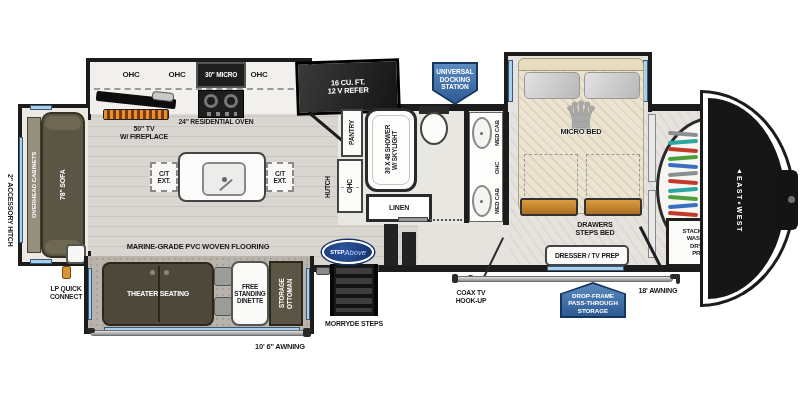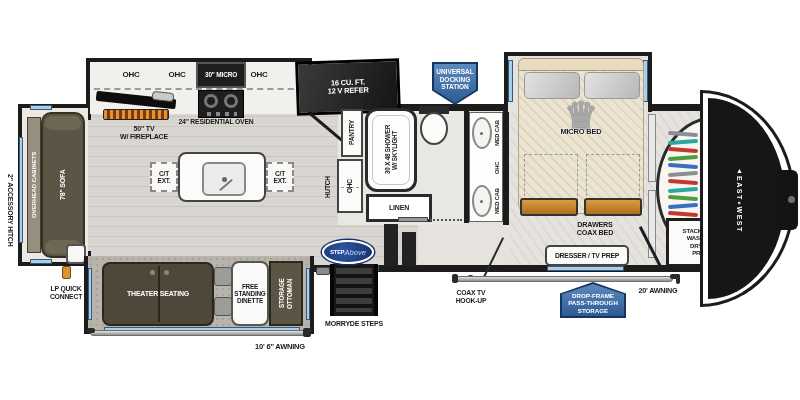--- a/index.html
+++ b/index.html
@@ -143,21 +143,21 @@
   <div class="abs" style="left:518px;top:58px;width:126px;height:13px;background:#e7dcc0;border:1px solid #a99a78;border-radius:6px 6px 0 0;"></div>
   <div class="abs" style="left:524px;top:72px;width:56px;height:27px;background:linear-gradient(120deg,#e2e2e2,#b8b8b8);border:1px solid #999;border-radius:5px;"></div>
   <div class="abs" style="left:584px;top:72px;width:56px;height:27px;background:linear-gradient(120deg,#e2e2e2,#b8b8b8);border:1px solid #999;border-radius:5px;"></div>
   <div class="lbl" style="left:558px;top:96px;width:46px;height:40px;font-size:38px;color:#a8a8a8;text-shadow:0 0 1px #666;">♛</div>
   <div class="lbl" style="left:548px;top:126px;width:66px;height:12px;font-size:7.5px;text-shadow:0 0 2px #fff,0 0 2px #fff;">MICRO BED</div>
   <div class="abs" style="left:524px;top:154px;width:54px;height:52px;border:1.5px dashed #9a9a9a;"></div>
   <div class="abs" style="left:586px;top:154px;width:54px;height:52px;border:1.5px dashed #9a9a9a;"></div>
   <div class="abs" style="left:520px;top:198px;width:58px;height:18px;background:linear-gradient(#dc9c40,#ad6f1f);border:2px solid #333;border-radius:3px;"></div>
   <div class="abs" style="left:584px;top:198px;width:58px;height:18px;background:linear-gradient(#dc9c40,#ad6f1f);border:2px solid #333;border-radius:3px;"></div>
   <div class="lbl" style="left:545px;top:217px;width:100px;height:24px;font-size:7.2px;">DRAWERS
-COAX BED</div>
+STEPS BED</div>
   <div class="whitebox lbl" style="left:545px;top:245px;width:84px;height:21px;border-radius:5px;border-width:2.5px;font-size:6.8px;">DRESSER / TV PREP</div>
 
   <div class="abs" style="left:648px;top:112px;width:62px;height:152px;overflow:hidden;">
     <div class="abs" style="left:8px;top:4px;width:118px;height:144px;border:3px solid #2a2a2a;border-radius:50%;background:#f7f6f3;"></div>
     <div id="hangers" class="abs" style="left:20px;top:18px;display:flex;flex-direction:column;">
         <div class="hanger" style="background: rgb(138, 143, 147); transform: rotate(4deg);"></div>
         <div class="hanger" style="background: rgb(42, 167, 160); transform: rotate(-4deg);"></div>
         <div class="hanger" style="background: rgb(192, 57, 43); transform: rotate(4deg);"></div>
         <div class="hanger" style="background: rgb(79, 158, 60); transform: rotate(-4deg);"></div>
         <div class="hanger" style="background: rgb(58, 111, 192); transform: rotate(4deg);"></div>
@@ -222,20 +222,21 @@
   <div class="abs" style="left:214px;top:297px;width:18px;height:19px;background:#9c9c98;border:1px solid #555;border-radius:3px;"></div>
   <div class="abs" style="left:231px;top:261px;width:38px;height:65px;background:#fafaf8;border:2px solid #555;border-radius:8px;">
     <div class="lbl" style="left:0;top:0;width:100%;height:100%;font-size:6.4px;">FREE
 STANDING
 DINETTE</div>
   </div>
   <div class="abs" style="left:269px;top:261px;width:34px;height:65px;background:#5b5545;border:2px solid #2c2719;">
     <div class="lbl vtext" style="left:0;top:0;width:100%;height:100%;font-size:6.3px;color:#fff;line-height:1.3;">STORAGE
 OTTOMAN</div>
   </div>
+  <div class="lbl" style="left:106px;top:241px;width:184px;height:12px;font-size:7.5px;">MARINE-GRADE PVC WOVEN FLOORING</div>
 
   <div class="abs" style="left:316px;top:267px;width:14px;height:8px;background:#8a8a8a;border:1px solid #444;border-radius:2px;"></div>
   <div class="abs" style="left:330px;top:264px;width:48px;height:52px;background:#181818;border-left:4px solid #060606;border-right:4px solid #060606;">
     <div class="abs" style="left:2px;top:4px;right:2px;bottom:4px;background:repeating-linear-gradient(180deg,#3d3d3d 0 6px,#121212 6px 10px);"></div>
   </div>
   <div class="lbl" style="left:316px;top:318px;width:76px;height:12px;font-size:7px;">MORRYDE STEPS</div>
 
   <div class="abs" style="left:322px;top:240px;width:52px;height:24px;background:radial-gradient(circle at 40% 40%,#2d55a0,#16306b);border:2px solid #fff;box-shadow:0 0 0 1.5px #16306b;border-radius:50%;display:flex;align-items:center;justify-content:center;">
     <span style="color:#fff;font-size:5.5px;font-weight:bold;">STEP</span>
       <span style="color:#bcd6ff;font-size:7.5px;font-style:italic;">Above</span>
@@ -251,19 +252,19 @@
     <div class="shield-inner clip-up"></div>
     <div class="shield-txt" style="font-size:6.2px;line-height:1.15;padding-top:6px;">DROP-FRAME
 PASS-THROUGH
 STORAGE</div>
   </div>
 
   <div class="awn" style="left:455px;top:276px;width:218px;"></div>
   <div class="cap" style="left:452px;top:274px;width:6px;height:9px;border-radius:2px;"></div>
   <div class="cap" style="left:670px;top:274px;width:10px;height:5px;border-radius:2px;"></div>
   <div class="cap" style="left:676px;top:274px;width:4px;height:10px;border-radius:2px;"></div>
-  <div class="lbl" style="left:626px;top:285px;width:64px;height:12px;font-size:7.2px;">20' AWNING</div>
+  <div class="lbl" style="left:626px;top:285px;width:64px;height:12px;font-size:7.2px;">18' AWNING</div>
   <div class="awn" style="left:90px;top:330px;width:218px;"></div>
   <div class="cap" style="left:87px;top:328px;width:8px;height:5px;border-radius:2px;"></div>
   <div class="cap" style="left:303px;top:328px;width:8px;height:9px;border-radius:2px;"></div>
   <div class="lbl" style="left:240px;top:341px;width:80px;height:12px;font-size:7.5px;">10' 6" AWNING</div>
 
 </div>
 
 </body></html>

